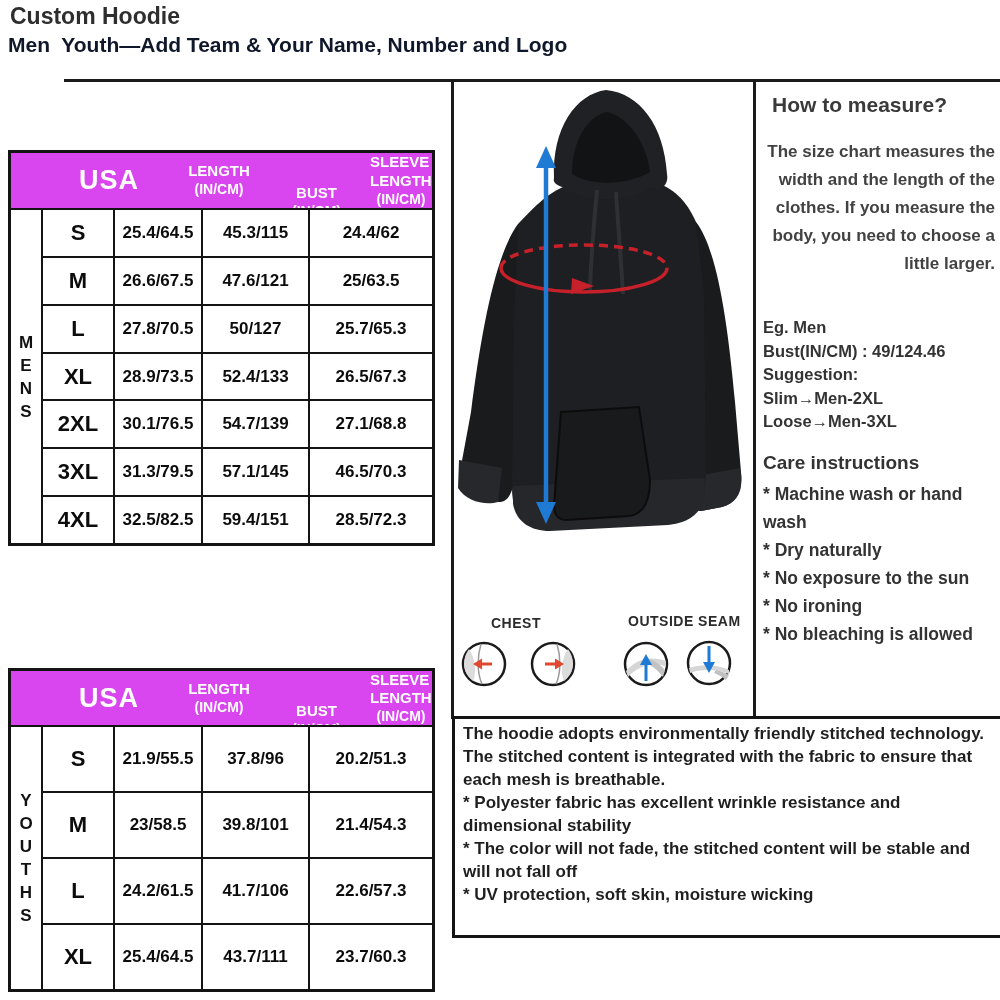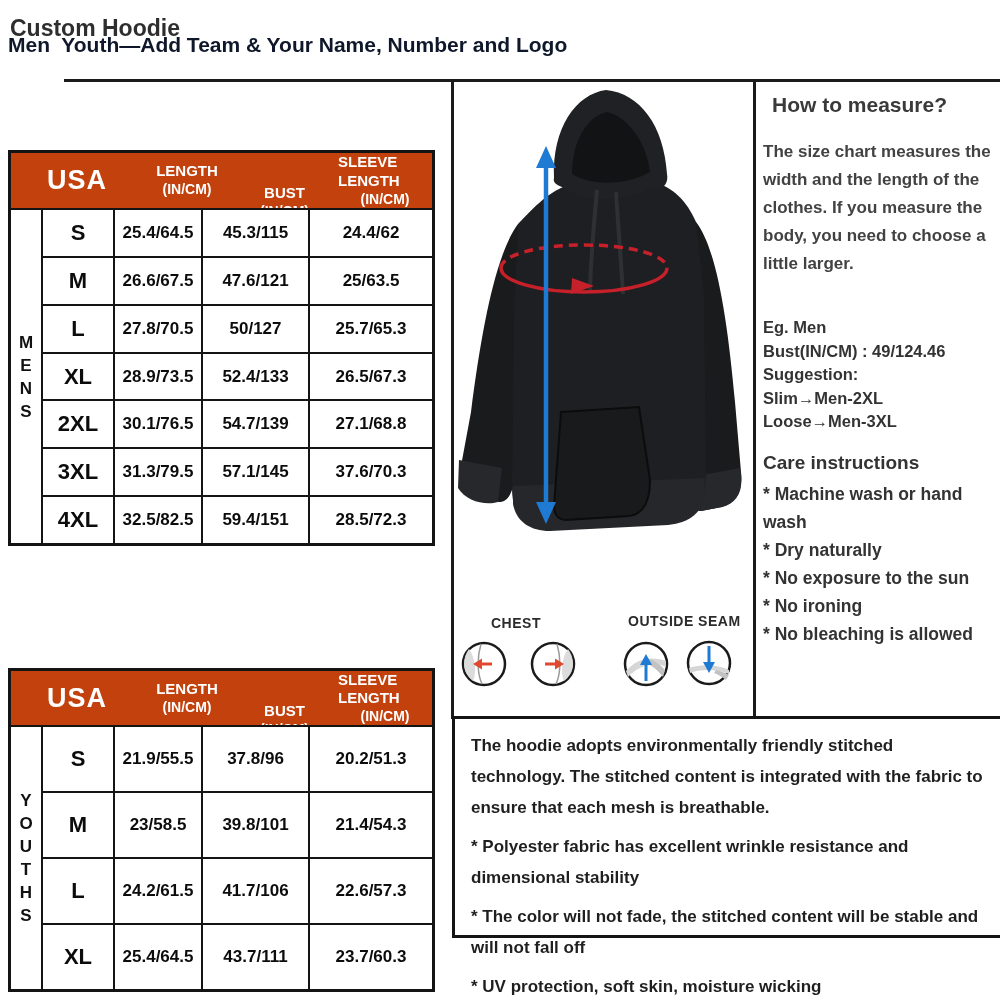--- a/index.html
+++ b/index.html
@@ -1,33 +1,33 @@
 <!DOCTYPE html>
 <html><head>
 <meta charset="utf-8">
 <style>
   html,body{margin:0;padding:0;background:#fff;}
   body{font-family:"Liberation Sans",sans-serif;color:#222;}
   .canvas{position:relative;width:1000px;height:1000px;background:#fff;overflow:hidden;}
 
   
-  .page-title{position:absolute;left:10px;top:15px;font-size:23px;font-weight:700;color:#2e2e2e;text-align:right;}
+  .page-title{position:absolute;left:10px;top:3px;font-size:23px;font-weight:700;color:#2e2e2e;text-align:right;}
   .page-subtitle{position:absolute;left:8px;top:33px;font-size:21px;font-weight:700;color:#0f172a;white-space:pre;}
 
   
   .hr-top{position:absolute;left:64px;top:79px;width:936px;height:3px;background:#1b1b1b;}
   .vline{position:absolute;top:79px;width:3px;height:640px;background:#1b1b1b;}
   .vline.left{left:451px;}
   .vline.right{left:753px;}
 
   
   .sizetable{position:absolute;left:8px;width:427px;border:3px solid #141414;box-sizing:border-box;background:#fff;display:flex;flex-direction:column;}
   .sizetable.mens{top:150px;height:396px;}
   .sizetable.youths{top:668px;height:324px;}
-  .thead{height:55px;background:#c2410c;color:#fff;display:flex;align-items:center;flex:none;}
+  .thead{height:55px;background:#d946ef;color:#fff;display:flex;align-items:center;flex:none;padding-left:32px;}
   .sizetable.youths .thead{height:54px;}
   .th-usa{width:132px;text-align:center;font-size:27px;font-weight:700;letter-spacing:1px;}
   .th{display:flex;flex-direction:column;align-items:center;justify-content:center;font-weight:700;line-height:1.25;}
   .th .l1{font-size:15px;}
   .th .l2{font-size:14px;}
   .th.w-len{width:88px;}
   .th.w-bust{width:107px;margin-top:44px;}
   .th.w-sleeve{flex:1;}
   .tbody{flex:1;display:flex;border-top:2px solid #141414;}
   .strip{width:30px;border-right:2px solid #141414;display:flex;align-items:center;justify-content:center;font-size:17px;font-weight:700;color:#111;white-space:pre-line;line-height:23px;text-align:center;}
@@ -43,28 +43,28 @@
 
   
   .hoodie-svg{position:absolute;left:454px;top:82px;}
   .measure-label{position:absolute;font-size:14px;font-weight:700;color:#2b2b2b;letter-spacing:0.5px;margin-top:16px;}
   .label-chest{left:491px;top:599px;}
   .label-seam{left:628px;top:597px;}
   .mcircle{position:absolute;width:46px;height:46px;}
 
   
   .howto-heading{position:absolute;left:772px;top:93px;font-size:21px;font-weight:700;color:#3a3a3a;}
-  .howto-intro{position:absolute;left:763px;top:138px;width:232px;font-size:17px;font-weight:600;line-height:28px;color:#424242;}
+  .howto-intro{position:absolute;left:763px;top:138px;width:232px;font-size:17px;font-weight:600;line-height:28px;color:#424242;text-align:right;}
   .eg-block{position:absolute;left:763px;top:316px;width:235px;font-size:16.5px;font-weight:700;line-height:23.5px;color:#333;}
   .care-heading{position:absolute;left:763px;top:452px;font-size:19px;font-weight:600;color:#333;}
   .care-block{position:absolute;left:763px;top:480px;width:236px;font-size:17.5px;font-weight:600;line-height:28px;color:#333;}
 
   
   .desc-box{position:absolute;left:452px;top:716px;width:548px;height:222px;border:3px solid #141414;border-right:none;box-sizing:border-box;padding:3px 6px 0 8px;}
-  .desc-box p{margin:8px;font-size:17px;font-weight:600;line-height:31px;color:#1f1f1f;}
+  .desc-box p{margin:0;font-size:17px;font-weight:600;line-height:23px;color:#1f1f1f;}
 </style>
 </head>
 <body>
 
 <div class="canvas">
 
   <div class="page-title">Custom Hoodie</div>
   <div class="page-subtitle">Men  Youth—Add Team &amp; Your Name, Number and Logo</div>
 
   <div class="hr-top"></div>
@@ -120,21 +120,21 @@
         <div class="trow">
           <div class="cell c-size">2XL</div>
           <div class="cell c-len">30.1/76.5</div>
           <div class="cell c-bust">54.7/139</div>
           <div class="cell c-sleeve">27.1/68.8</div>
         </div>
         <div class="trow">
           <div class="cell c-size">3XL</div>
           <div class="cell c-len">31.3/79.5</div>
           <div class="cell c-bust">57.1/145</div>
-          <div class="cell c-sleeve">37.6/70.3</div>
+          <div class="cell c-sleeve">46.5/70.3</div>
         </div>
         <div class="trow">
           <div class="cell c-size">4XL</div>
           <div class="cell c-len">32.5/82.5</div>
           <div class="cell c-bust">59.4/151</div>
           <div class="cell c-sleeve">28.5/72.3</div>
         </div>
       </div>
     </div>
   </div>

